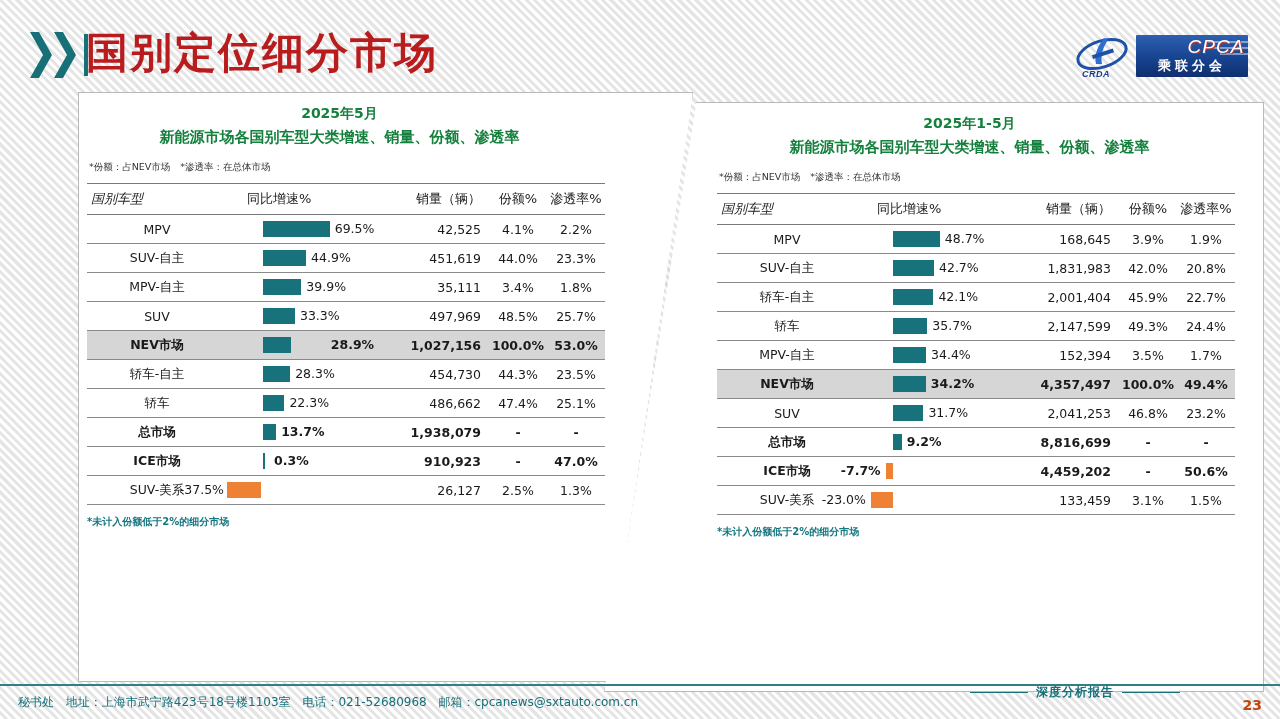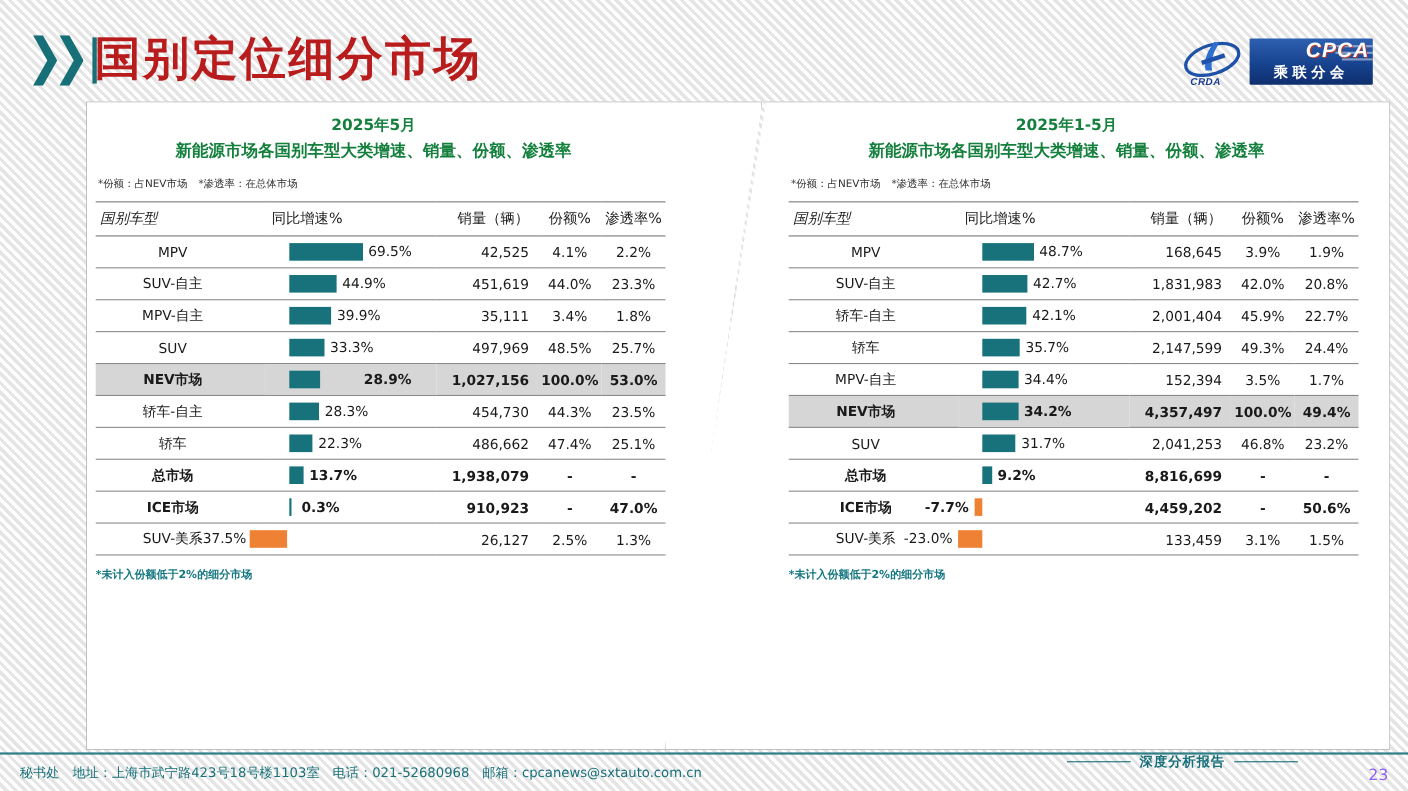--- a/index.html
+++ b/index.html
@@ -40,38 +40,38 @@
   #logo-mark{width:56px;height:44px;position:relative;}
   #logo-crda{
     position:absolute;left:8px;bottom:-1px;font-size:9px;font-weight:bold;
     color:#1b3f8f;letter-spacing:0.5px;font-style:italic;
   }
   #logo-text{width:112px;height:42px;position:relative;
     background:linear-gradient(180deg,#2e5fb0 0%,#17438f 55%,#0f2f6e 100%);
     border-radius:1px;overflow:hidden;}
   #logo-cpca{
     position:absolute;left:0;right:0;top:1px;text-align:center;
-    font-size:19px;font-weight:bold;font-style:italic;color:#ffffff;
+    font-size:19px;font-weight:normal;font-style:italic;color:#ffffff;
     letter-spacing:1px;text-shadow:1px 1px 0 #c0392b;padding-left:48px;
   }
   #logo-cn{
     position:absolute;left:0;right:0;bottom:2px;text-align:center;
     font-size:13px;font-weight:bold;color:#ffffff;letter-spacing:4px;
   }
   .logo-stripe{position:absolute;right:0;height:2px;background:rgba(255,255,255,.45);}
 
   
   .panel{
     position:absolute;top:92px;height:590px;background:#ffffff;
     border:1px solid #b9b9b9;box-sizing:border-box;
   }
   #panel-left{left:78px;width:615px;
     clip-path:polygon(0 0, 100% 0, 86% 100%, 0 100%);}
   #panel-right{left:604px;width:660px;
-    clip-path:polygon(14% 0, 100% 0, 100% 100%, 0 100%);}
+    clip-path:polygon(14% 0, 100% 0, 100% 100%, 0 100%);margin-top:10px;}
 
   .panel-inner{position:absolute;top:0;width:505px;}
   #inner-left{left:8px;}
   #inner-right{left:112px;}
 
   .tbl-title{
     text-align:center;font-weight:bold;color:#15803d;
     font-family:"DejaVu Sans","Liberation Sans",sans-serif;
   }
   .tbl-title .t1{font-size:14px;display:block;margin-top:12px;}
@@ -125,22 +125,22 @@
   #footer-rule{position:absolute;left:0;top:684px;width:1280px;height:2px;background:#2f7f86;}
   #footer-text{
     position:absolute;left:18px;top:694px;font-size:12px;color:#17707a;
     font-family:"DejaVu Sans","Liberation Sans",sans-serif;white-space:nowrap;
   }
   #footer-text .gap{display:inline-block;width:8px;}
   #footer-center{position:absolute;right:100px;top:684px;display:flex;align-items:center;gap:8px;}
   #footer-center .ln{width:58px;height:1.5px;background:#17707a;}
   #footer-center .lbl{font-size:12px;font-weight:bold;color:#17707a;
     font-family:"DejaVu Serif","Liberation Serif",serif;letter-spacing:1px;}
-  #page-num{position:absolute;right:18px;top:697px;font-size:14px;color:#8b5cf6;
-    font-family:"DejaVu Sans","Liberation Sans",sans-serif;}
+  #page-num{position:absolute;right:18px;top:697px;font-size:14px;color:#c2410c;
+    font-family:"DejaVu Sans","Liberation Sans",sans-serif;font-weight:bold;}
 </style>
 </head>
 <body>
 
 <div id="bg-texture"></div>
 <div id="bg-watermark">
   <span>CA</span>
   <span class="wm-sub">乘联分会</span>
 </div>
 

